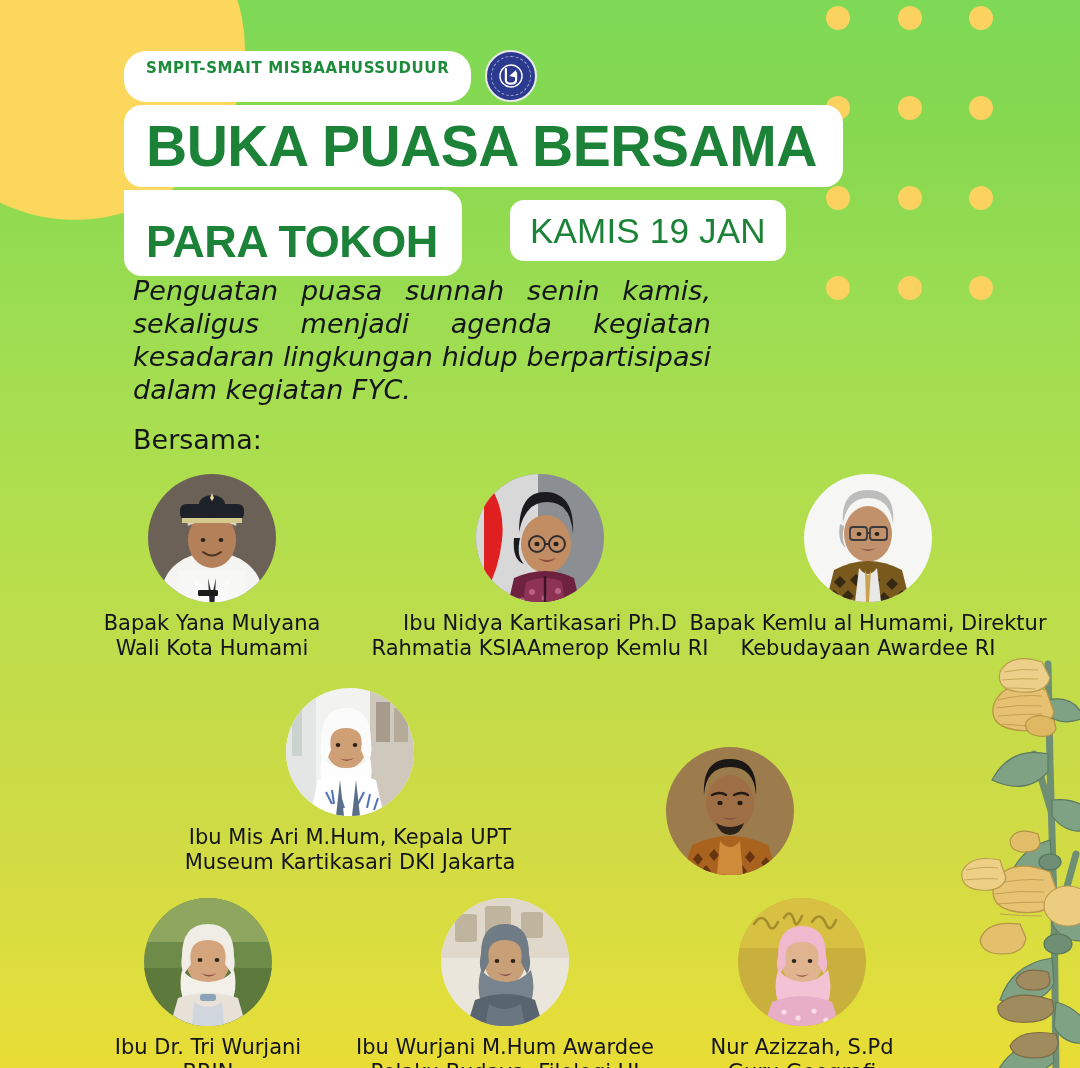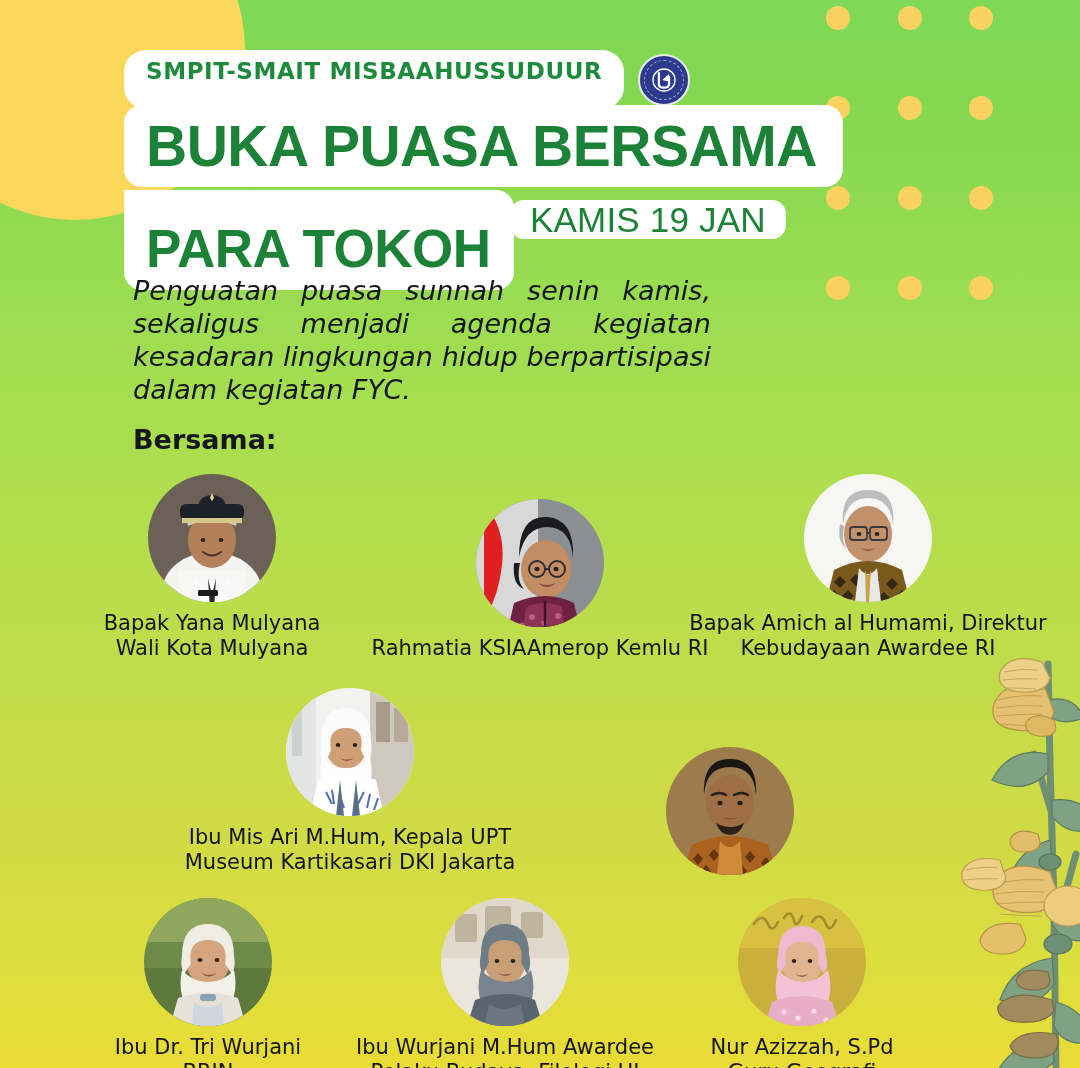--- a/index.html
+++ b/index.html
@@ -57,21 +57,21 @@
     position:absolute;
     left:124px; top:50px;
     display:flex; align-items:center; gap:14px;
   }
   .school-pill {
     background:#FFFFFF;
     border-radius:22px;
     padding:8px 22px 25px;
     color:#1E8A3C;
     font-weight:bold;
-    font-size:23px;
+    font-size:15px;
     letter-spacing:0.6px;
     font-family:"DejaVu Sans", sans-serif;
     white-space:nowrap;
   }
   .logo-seal {
     position:relative;
     width:52px; height:52px; border-radius:50%;
     background:#2B3A8F;
     border:2px solid #e9e9e9;
     display:flex; align-items:center; justify-content:center;
@@ -97,29 +97,29 @@
   }
   #title-line-1 {
     left:124px; top:105px;
     height:82px;
     padding:0 26px 0 22px;
     border-radius:18px;
     font-size:57px;
   }
   #title-line-2 {
     left:124px; top:190px;
-    height:100px;
+    height:86px;
     padding:17px 24px 0 22px;
     border-radius:0 18px 18px 18px;
-    font-size:53px;
+    font-size:45px;
   }
   .date-pill {
     position:absolute;
     left:510px; top:200px;
-    height:39px;
+    height:61px;
     padding:0 20px;
     background:#FFFFFF;
     border-radius:14px;
     display:flex; align-items:center;
     color:#1B8238;
     font-size:35px;
     font-family:"Liberation Sans", sans-serif;
     letter-spacing:0.2px;
     white-space:nowrap;
   }
@@ -135,21 +135,20 @@
     text-align:justify;
     font-family:"DejaVu Sans", sans-serif;
   }
   .body-copy p { margin:0;font-style:italic; }
   .bersama {
     position:absolute;
     left:133px; top:424px;
     color:#15161A;
     font-size:27px;
     font-family:"DejaVu Sans", sans-serif;
-    font-weight:bold;
   }
 
   
   .row { position:absolute; display:flex; }
   .speaker { display:flex; flex-direction:column; align-items:center;justify-content:flex-end; }
   .avatar {
     width:128px; height:128px;
     border-radius:50%;
     overflow:hidden;
     position:relative;
@@ -264,21 +263,21 @@
             <ellipse cx="64" cy="30" rx="13" ry="9" fill="#1d2129"></ellipse>
             <path d="M62 24 l2 -5 l2 5 l-2 3 Z" fill="#e6d79a"></path>
             <ellipse cx="55" cy="66" rx="2.4" ry="2" fill="#2b231c"></ellipse>
             <ellipse cx="73" cy="66" rx="2.4" ry="2" fill="#2b231c"></ellipse>
             <path d="M55 78 q9 7 18 0" stroke="#4a3124" stroke-width="2" fill="none" stroke-linecap="round"></path>
             <rect x="50" y="116" width="20" height="6" rx="1.5" fill="#1a1a1a"></rect>
           </svg>
       </div>
       <div class="caption">
         <div>Bapak Yana Mulyana</div>
-        <div>Wali Kota Mulyana</div>
+        <div>Wali Kota Humami</div>
       </div>
     </div>
 
     <div class="speaker">
       <div class="avatar">
         <svg viewBox="0 0 128 128">
             <rect width="128" height="128" fill="#8b8e93"></rect>
             <path d="M0 0 H62 V128 H0 Z" fill="#d8d8d8"></path>
             <path d="M8 4 q22 26 18 62 q-3 30 -18 56 Z" fill="#e02020"></path>
             <ellipse cx="70" cy="70" rx="25" ry="29" fill="#c28d63"></ellipse>
@@ -298,20 +297,21 @@
               <circle cx="56" cy="118" r="3"></circle>
               <circle cx="68" cy="124" r="2.5"></circle>
               <circle cx="82" cy="117" r="3"></circle>
               <circle cx="92" cy="126" r="2.5"></circle>
               <circle cx="46" cy="126" r="2.5"></circle>
             </g>
             <path d="M69 102 v28" stroke="#3b1326" stroke-width="2.4" fill="none"></path>
           </svg>
       </div>
       <div class="caption">
+        <div>Ibu Nidya Kartikasari Ph.D</div>
         <div>Rahmatia KSIAAmerop Kemlu RI</div>
       </div>
     </div>
 
     <div class="speaker">
       <div class="avatar">
         <svg viewBox="0 0 128 128">
             <rect width="128" height="128" fill="#f6f6f4"></rect>
             <ellipse cx="64" cy="60" rx="24" ry="28" fill="#c0916a"></ellipse>
             <path d="M39 50 q4 -26 25 -26 q22 0 25 26 q3 -34 -25 -34 q-28 0 -25 34 Z" fill="#bdbdbd"></path>
@@ -334,21 +334,21 @@
               <path d="M62 116 l6 6 l-6 6 l-6 -6 Z"></path>
               <path d="M80 118 l6 6 l-6 6 l-6 -6 Z"></path>
               <path d="M98 116 l6 6 l-6 6 l-6 -6 Z"></path>
               <path d="M30 116 l5 5 l-5 5 l-5 -5 Z"></path>
             </g>
             <path d="M55 94 q9 12 18 0 l4 34 h-26 Z" fill="#e8e8e6"></path>
             <path d="M61 96 q3 10 6 0 l-2 32 h-3 Z" fill="#caa24c"></path>
           </svg>
       </div>
       <div class="caption">
-        <div>Bapak Amich al Humami, Direktur</div>
+        <div>Bapak Kemlu al Humami, Direktur</div>
         <div>Kebudayaan Awardee RI</div>
       </div>
     </div>
   </div>
 
   <div class="row" id="row-2">
     <div class="speaker">
       <div class="avatar">
         <svg viewBox="0 0 128 128">
             <rect width="128" height="128" fill="#f2f3f1"></rect>

